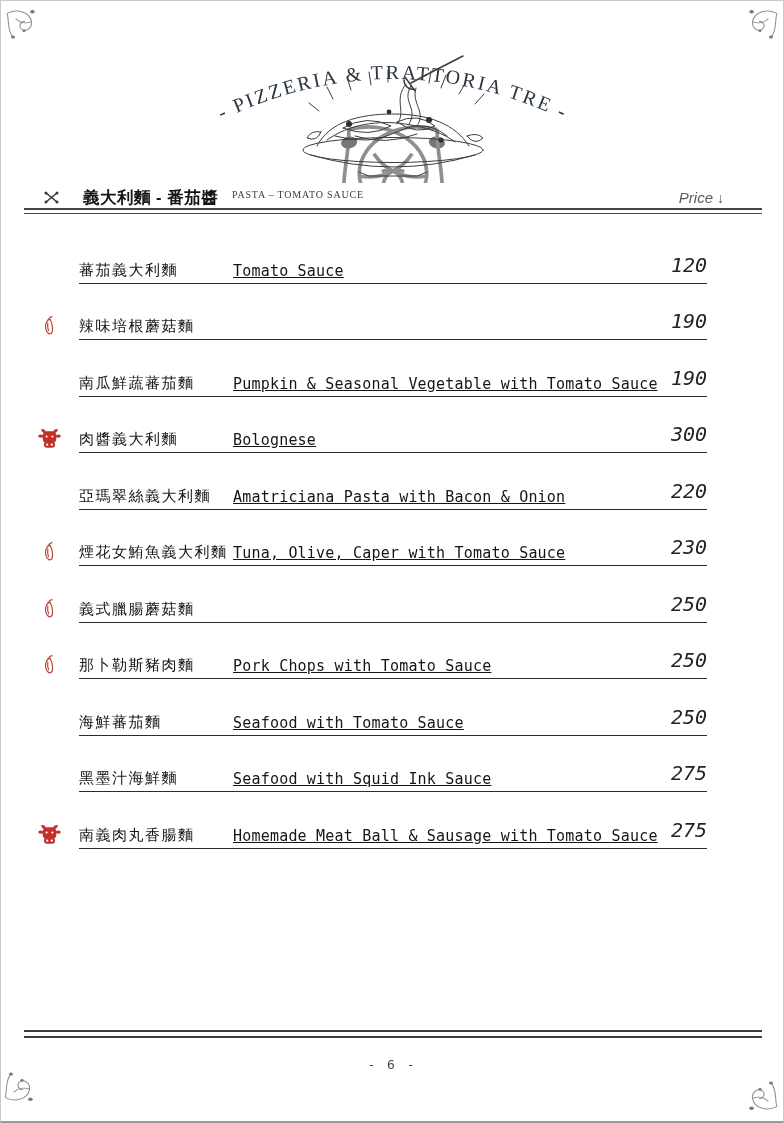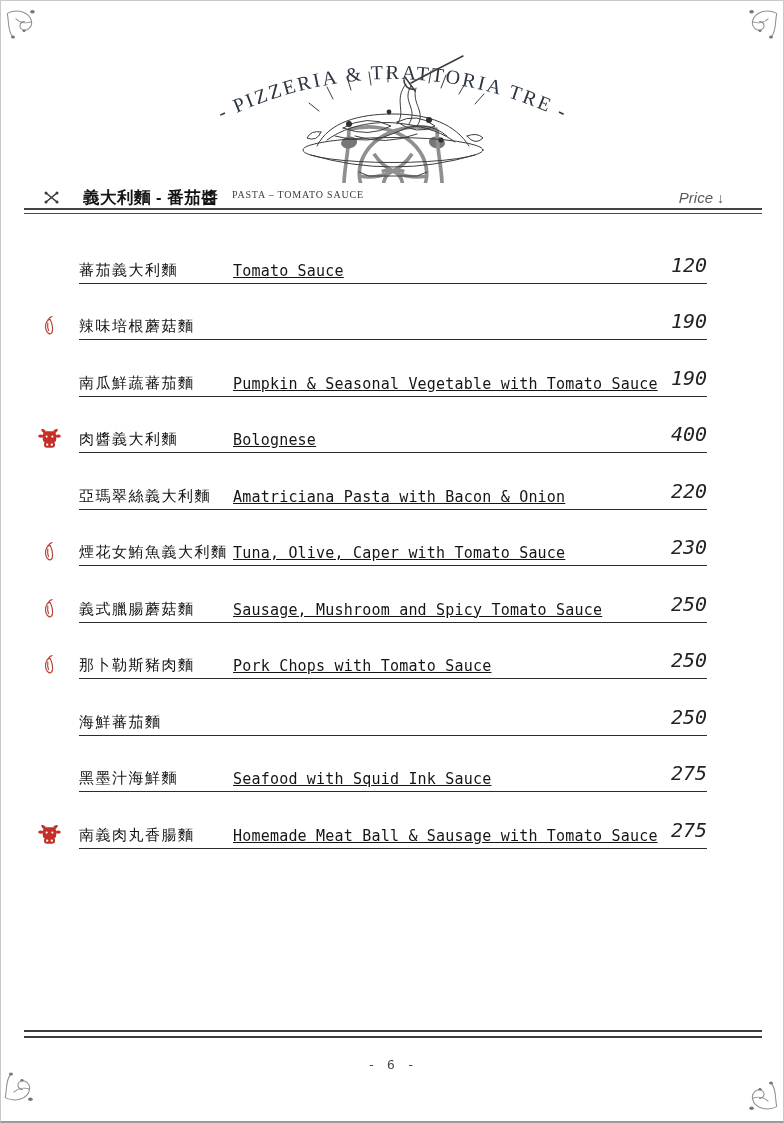--- a/index.html
+++ b/index.html
@@ -196,21 +196,21 @@
               <path d="M6.5,3.5 L17.5,3.5 L19.5,8 L18.8,13 Q18.6,14.6 16.5,15.2 L7.5,15.2 Q5.4,14.6 5.2,13 L4.5,8 Z"></path>
               <rect x="6.2" y="14" width="11.6" height="6.6" rx="3.2"></rect>
             </g>
             <circle cx="9" cy="9" r="1.1" fill="#fff"></circle>
             <circle cx="15" cy="9" r="1.1" fill="#fff"></circle>
             <circle cx="9.6" cy="17.4" r="1.2" fill="#fff"></circle>
             <circle cx="14.4" cy="17.4" r="1.2" fill="#fff"></circle>
           </svg></span>
         <span class="zh">肉醬義大利麵</span>
         <span class="en">Bolognese</span>
-        <span class="price">400</span>
+        <span class="price">300</span>
         <span class="row-line"></span>
       </div>
       <div class="row">
         <span class="row-icon"></span>
         <span class="zh">亞瑪翠絲義大利麵</span>
         <span class="en">Amatriciana Pasta with Bacon &amp; Onion</span>
         <span class="price">220</span>
         <span class="row-line"></span>
       </div>
       <div class="row">
@@ -230,41 +230,41 @@
       <div class="row">
         <span class="row-icon"><svg viewBox="0 0 23 23">
             <g stroke="#b9453a" fill="none" stroke-width="1.2" stroke-linecap="round">
               <path d="M10.5,5.5 C7.5,8 6.5,13 8.5,17 C9.5,19 11.5,20.5 13,19.5 C14.5,18.5 14.8,15 14.2,11.5 C13.8,9 13,6.8 12,5.5 Z"></path>
               <path d="M10.8,5.2 Q11.5,3 14,2.6"></path>
               <path d="M9.8,9 Q9.2,13 10.5,16.5"></path>
             </g>
             <path d="M9.6,5.2 q1.6,-1.4 3.2,0 l-0.5,1.2 q-1.2,-0.6 -2.3,0 Z" fill="#b9453a"></path>
           </svg></span>
         <span class="zh">義式臘腸蘑菇麵</span>
-        <span class="en">Sausage, Mushroom and Spicy Tomato Sauce</span>
         <span class="price">250</span>
         <span class="row-line"></span>
       </div>
       <div class="row">
         <span class="row-icon"><svg viewBox="0 0 23 23">
             <g stroke="#b9453a" fill="none" stroke-width="1.2" stroke-linecap="round">
               <path d="M10.5,5.5 C7.5,8 6.5,13 8.5,17 C9.5,19 11.5,20.5 13,19.5 C14.5,18.5 14.8,15 14.2,11.5 C13.8,9 13,6.8 12,5.5 Z"></path>
               <path d="M10.8,5.2 Q11.5,3 14,2.6"></path>
               <path d="M9.8,9 Q9.2,13 10.5,16.5"></path>
             </g>
             <path d="M9.6,5.2 q1.6,-1.4 3.2,0 l-0.5,1.2 q-1.2,-0.6 -2.3,0 Z" fill="#b9453a"></path>
           </svg></span>
         <span class="zh">那卜勒斯豬肉麵</span>
         <span class="en">Pork Chops with Tomato Sauce</span>
         <span class="price">250</span>
         <span class="row-line"></span>
       </div>
       <div class="row">
         <span class="row-icon"></span>
         <span class="zh">海鮮蕃茄麵</span>
+        <span class="en">Seafood with Tomato Sauce</span>
         <span class="price">250</span>
         <span class="row-line"></span>
       </div>
       <div class="row">
         <span class="row-icon"></span>
         <span class="zh">黑墨汁海鮮麵</span>
         <span class="en">Seafood with Squid Ink Sauce</span>
         <span class="price">275</span>
         <span class="row-line"></span>
       </div>

